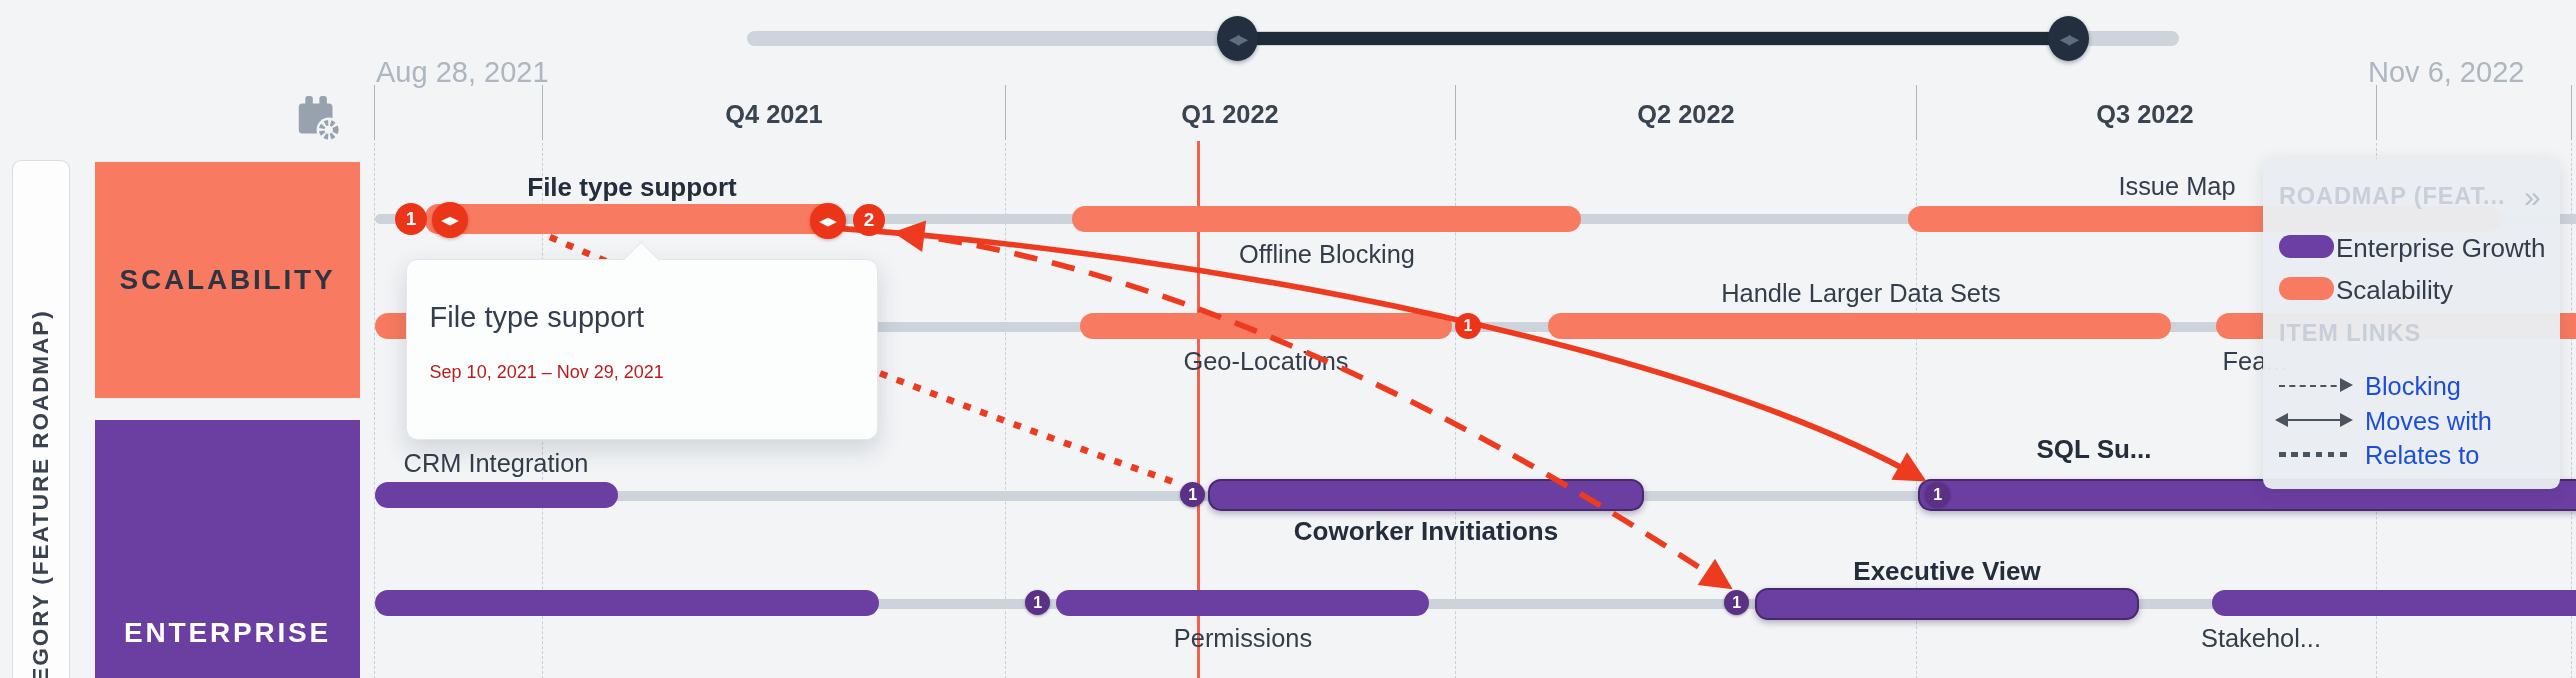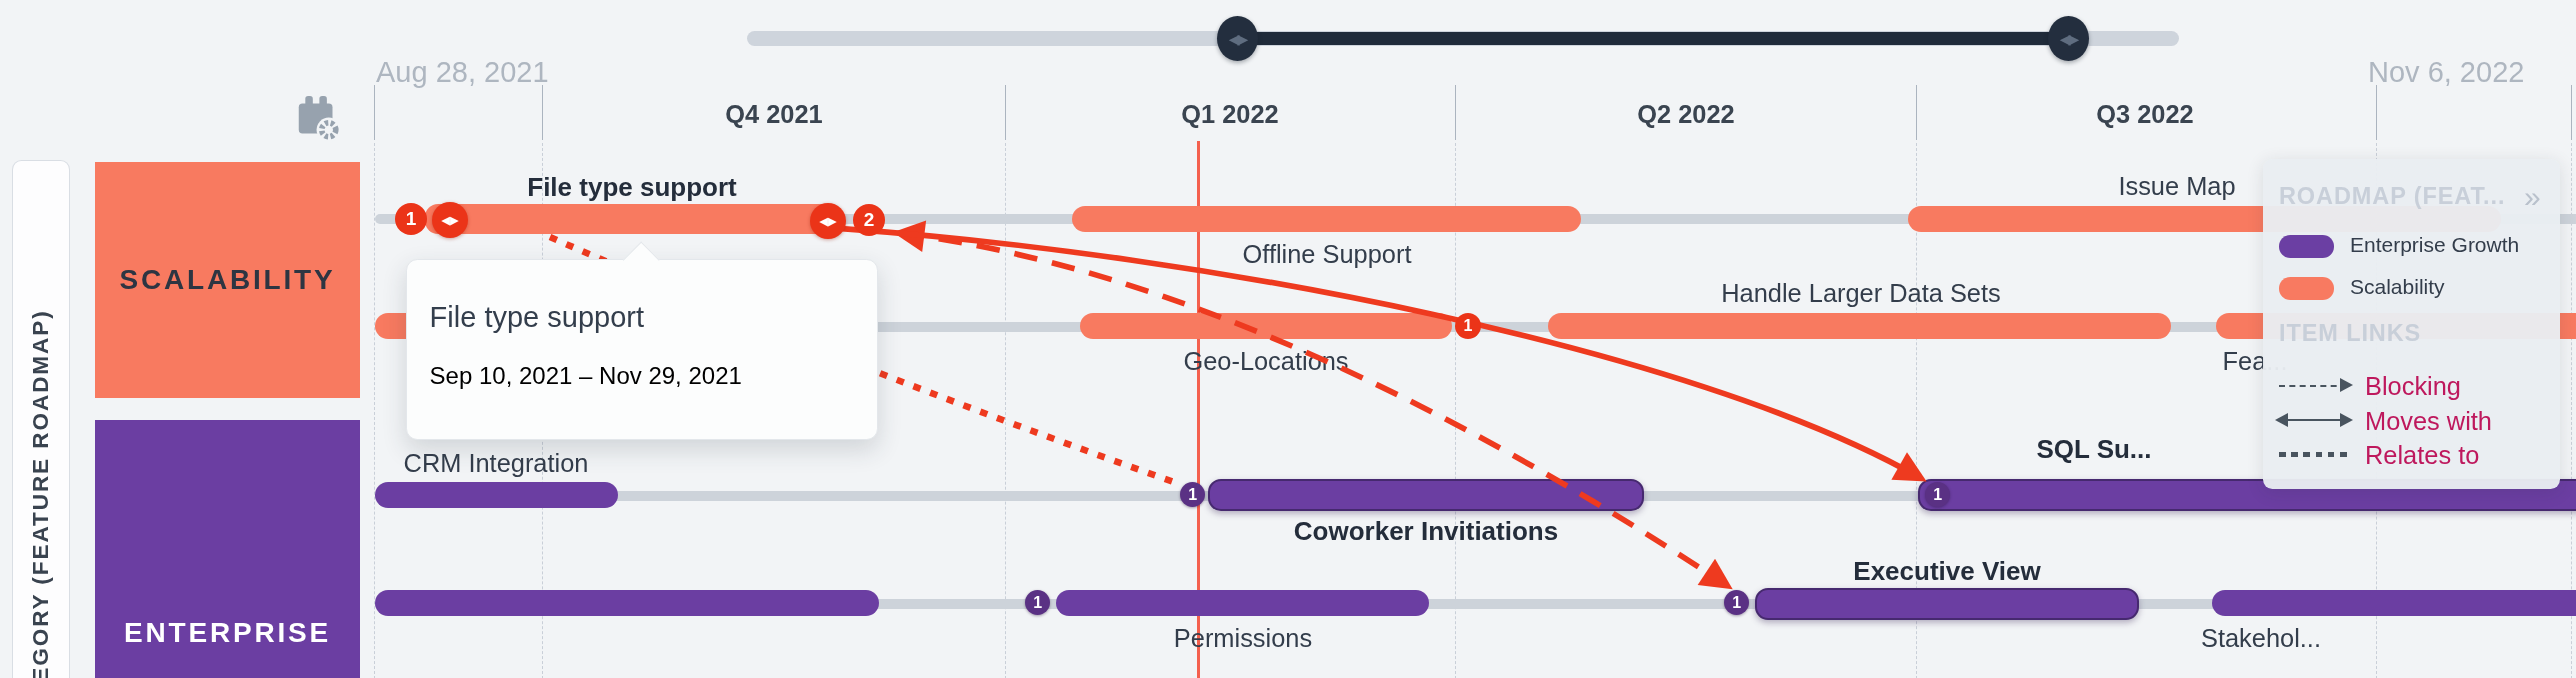--- a/index.html
+++ b/index.html
@@ -42,30 +42,30 @@
   .badge.vio{width:25.4px;height:25.4px;background:#5A3184;font-size:16px;box-shadow:0 0.9px 2.8px rgba(40,20,60,.4);}
   .handle{position:absolute;width:36px;height:36px;border-radius:50%;background:#EB3418;color:#fff;
           display:flex;align-items:center;justify-content:center;font-size:11.3px;letter-spacing:0;
           box-shadow:0 0.9px 3.8px rgba(150,30,10,.4);cursor:ew-resize;}
   
   .tooltip{position:absolute;left:406px;top:259px;width:470px;height:179px;background:#FCFDFD;
            border:0.9px solid #E3E7EB;border-radius:11.3px;box-shadow:0 9.4px 24.4px rgba(40,50,60,.16);}
   .tooltip .caret{position:absolute;left:221px;top:-13px;width:25.4px;height:25.4px;background:#FCFDFD;
            border-left:0.9px solid #E3E7EB;border-top:0.9px solid #E3E7EB;transform:rotate(45deg);}
   .tt-title{position:absolute;left:22.6px;top:41px;font-size:29px;color:#333E4C;}
-  .tt-date{position:absolute;left:22.6px;top:102px;font-size:24px;color:#000000;}
+  .tt-date{position:absolute;left:22.6px;top:102px;font-size:18px;color:#b91c1c;}
   
   .legend{position:absolute;left:2263px;top:159px;width:297px;height:330px;border-radius:9.4px;
           background:rgba(233,237,241,.96);box-shadow:0 3.8px 17px rgba(30,40,50,.12);}
   .lg-head{position:absolute;left:16px;font-size:23.5px;font-weight:700;letter-spacing:0.9px;color:#C8CFD9;white-space:nowrap;}
   .lg-collapse{position:absolute;left:261px;top:22.6px;font-size:30px;color:#B9C1CC;line-height:1;cursor:pointer;}
   .lg-swatch{position:absolute;left:16px;width:55px;height:22.6px;border-radius:11.3px;}
-  .lg-item{position:absolute;left:87px;font-size:21px;color:#333D4B;white-space:nowrap;}
+  .lg-item{position:absolute;left:73px;font-size:26px;color:#333D4B;white-space:nowrap;}
   .lg-line{position:absolute;left:16px;width:68px;height:0;}
-  .lg-link-label{position:absolute;left:102px;font-size:25.4px;color:#be185d;white-space:nowrap;text-align:center;}
+  .lg-link-label{position:absolute;left:102px;font-size:25.4px;color:#1d4ed8;white-space:nowrap;text-align:center;}
   .arr{position:absolute;width:0;height:0;border-top:7.5px solid transparent;border-bottom:7.5px solid transparent;}
   .arr.right{border-left:13px solid #49545F;}
   .arr.left{border-right:13px solid #49545F;}
 </style>
 </head>
 <body>
 
 <div id="canvas">
 
   <div>
@@ -121,21 +121,21 @@
   </div>
 
   <div class="track" style="top:214px"></div>
   <div class="track" style="top:322px"></div>
   <div class="track" style="top:491px"></div>
   <div class="track" style="top:599px"></div>
 
   <div class="bar sel" style="left:425px;top:204px;width:414px"></div>
   <div class="blabel bold" style="left:632px;top:172px">File type support</div>
   <div class="bar salmon" style="left:1072px;top:206px;width:509px"></div>
-  <div class="blabel" style="left:1327px;top:240px">Offline Support</div>
+  <div class="blabel" style="left:1327px;top:240px">Offline Blocking</div>
   <div class="bar salmon" style="left:1908px;top:206px;width:593px"></div>
   <div class="blabel" style="left:2177px;top:172px">Issue Map</div>
 
   <div class="bar salmon" style="left:375px;top:313px;width:198px"></div>
   <div class="bar salmon" style="left:1080px;top:313px;width:372px"></div>
   <div class="blabel" style="left:1266px;top:347px">Geo-Locations</div>
   <div class="bar salmon" style="left:1548px;top:313px;width:623px"></div>
   <div class="blabel" style="left:1861px;top:279px">Handle Larger Data Sets</div>
   <div class="bar salmon" style="left:2216px;top:313px;width:374px"></div>
   <div class="blabel" style="left:2255px;top:347px">Fea...</div>

